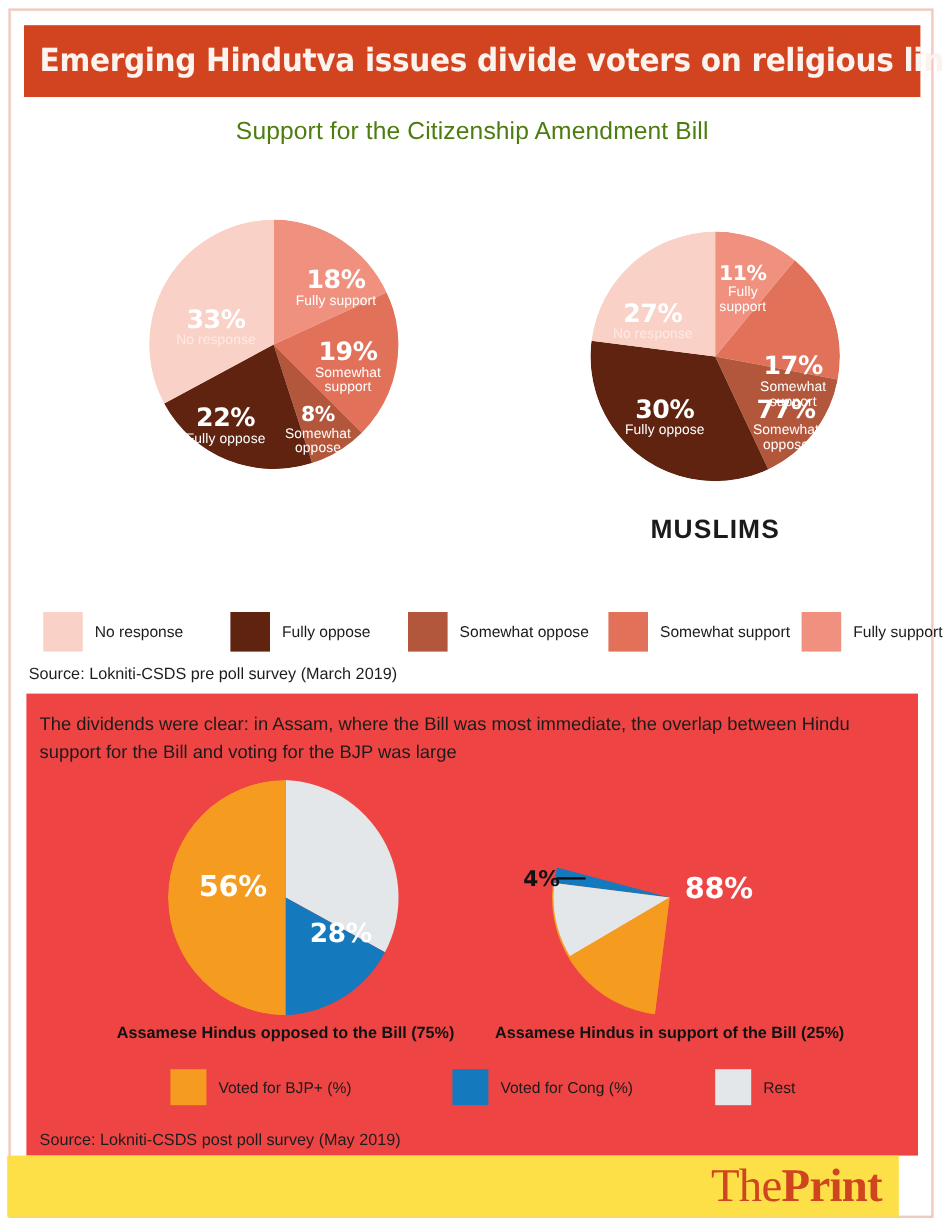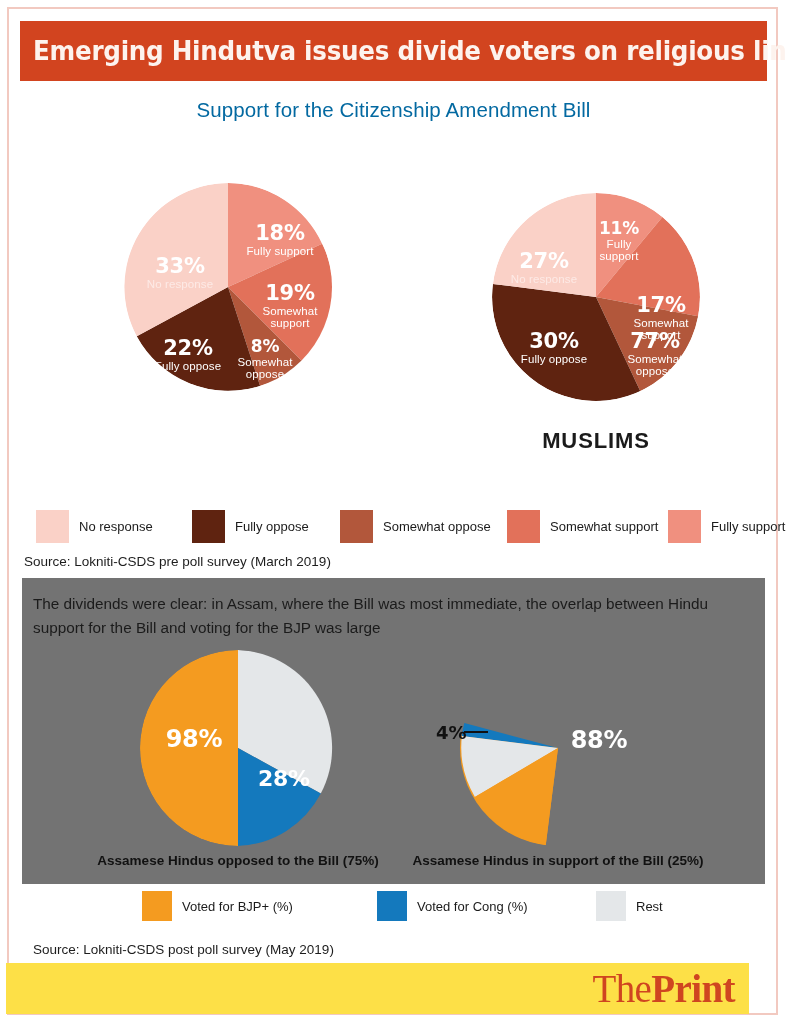--- a/index.html
+++ b/index.html
@@ -50,21 +50,21 @@
     position: absolute;
     left: 20px; top: 81px;
     width: 747px; height: 490px;
     background: #ffffff;
   }
   #subtitle {
     position: absolute;
     left: 0; top: 17px;
     width: 747px;
     text-align: center;
-    color: #0369a1;
+    color: #4d7c0f;
     font-size: 20.5px;
     font-family: "Liberation Sans", sans-serif;
     letter-spacing: 0.1px;
   }
   .pie-wrap { position: absolute; }
   .pie {
     position: absolute;
     border-radius: 50%;
     overflow: hidden;
   }
@@ -121,22 +121,22 @@
     position: absolute;
     font-size: 13.5px;
     color: #1d1d1d;
     white-space: nowrap;
     font-family: "Liberation Sans", sans-serif;
   }
   
   #section2 {
     position: absolute;
     left: 22px; top: 578px;
-    width: 743px; height: 306px;
-    background: #737373;
+    width: 743px; height: 385px;
+    background: #ef4444;
   }
   #section2-heading {
     position: absolute;
     left: 11px; top: 14px;
     width: 716px;
     font-size: 15.3px;
     color: #1b1b1b;
     line-height: 1.55;
     font-family: "Liberation Sans", sans-serif;
   }
@@ -306,21 +306,21 @@
     <div id="section2-heading">The dividends were clear: in Assam, where the Bill was most immediate, the overlap between Hindu support for the Bill and voting for the BJP was large</div>
 
     <div class="pie-wrap" style="left:118px; top:72px; width:196px; height:196px;">
       <svg class="pie" width="196" height="196" viewBox="0 0 196 196">
 
         <path d="M98 98 L98 0 A98 98 0 0 1 180.8 143.6 Z" fill="#e4e7e9"></path>
         <path d="M98 98 L180.8 143.6 A98 98 0 0 1 98 196 Z" fill="#1479bd"></path>
         <path d="M98 98 L98 196 A98 98 0 1 1 98 0 Z" fill="#f49b20"></path>
       </svg>
       <div class="pie-label" style="left:6px; top:77px; width:96px;">
-        <span class="pct" style="font-size:24px;">98%</span>
+        <span class="pct" style="font-size:24px;">56%</span>
       </div>
       <div class="pie-label" style="left:102px; top:118px; width:84px;">
         <span class="pct" style="font-size:22px;">28%</span>
       </div>
     </div>
     <div class="pie2-caption" style="left:46px; top:275px; width:340px;">Assamese Hindus opposed to the Bill (75%)</div>
 
     <div class="pie-wrap" style="left:438px; top:72px; width:196px; height:196px;">
       <svg class="pie" width="196" height="196" viewBox="0 0 196 196">
 

